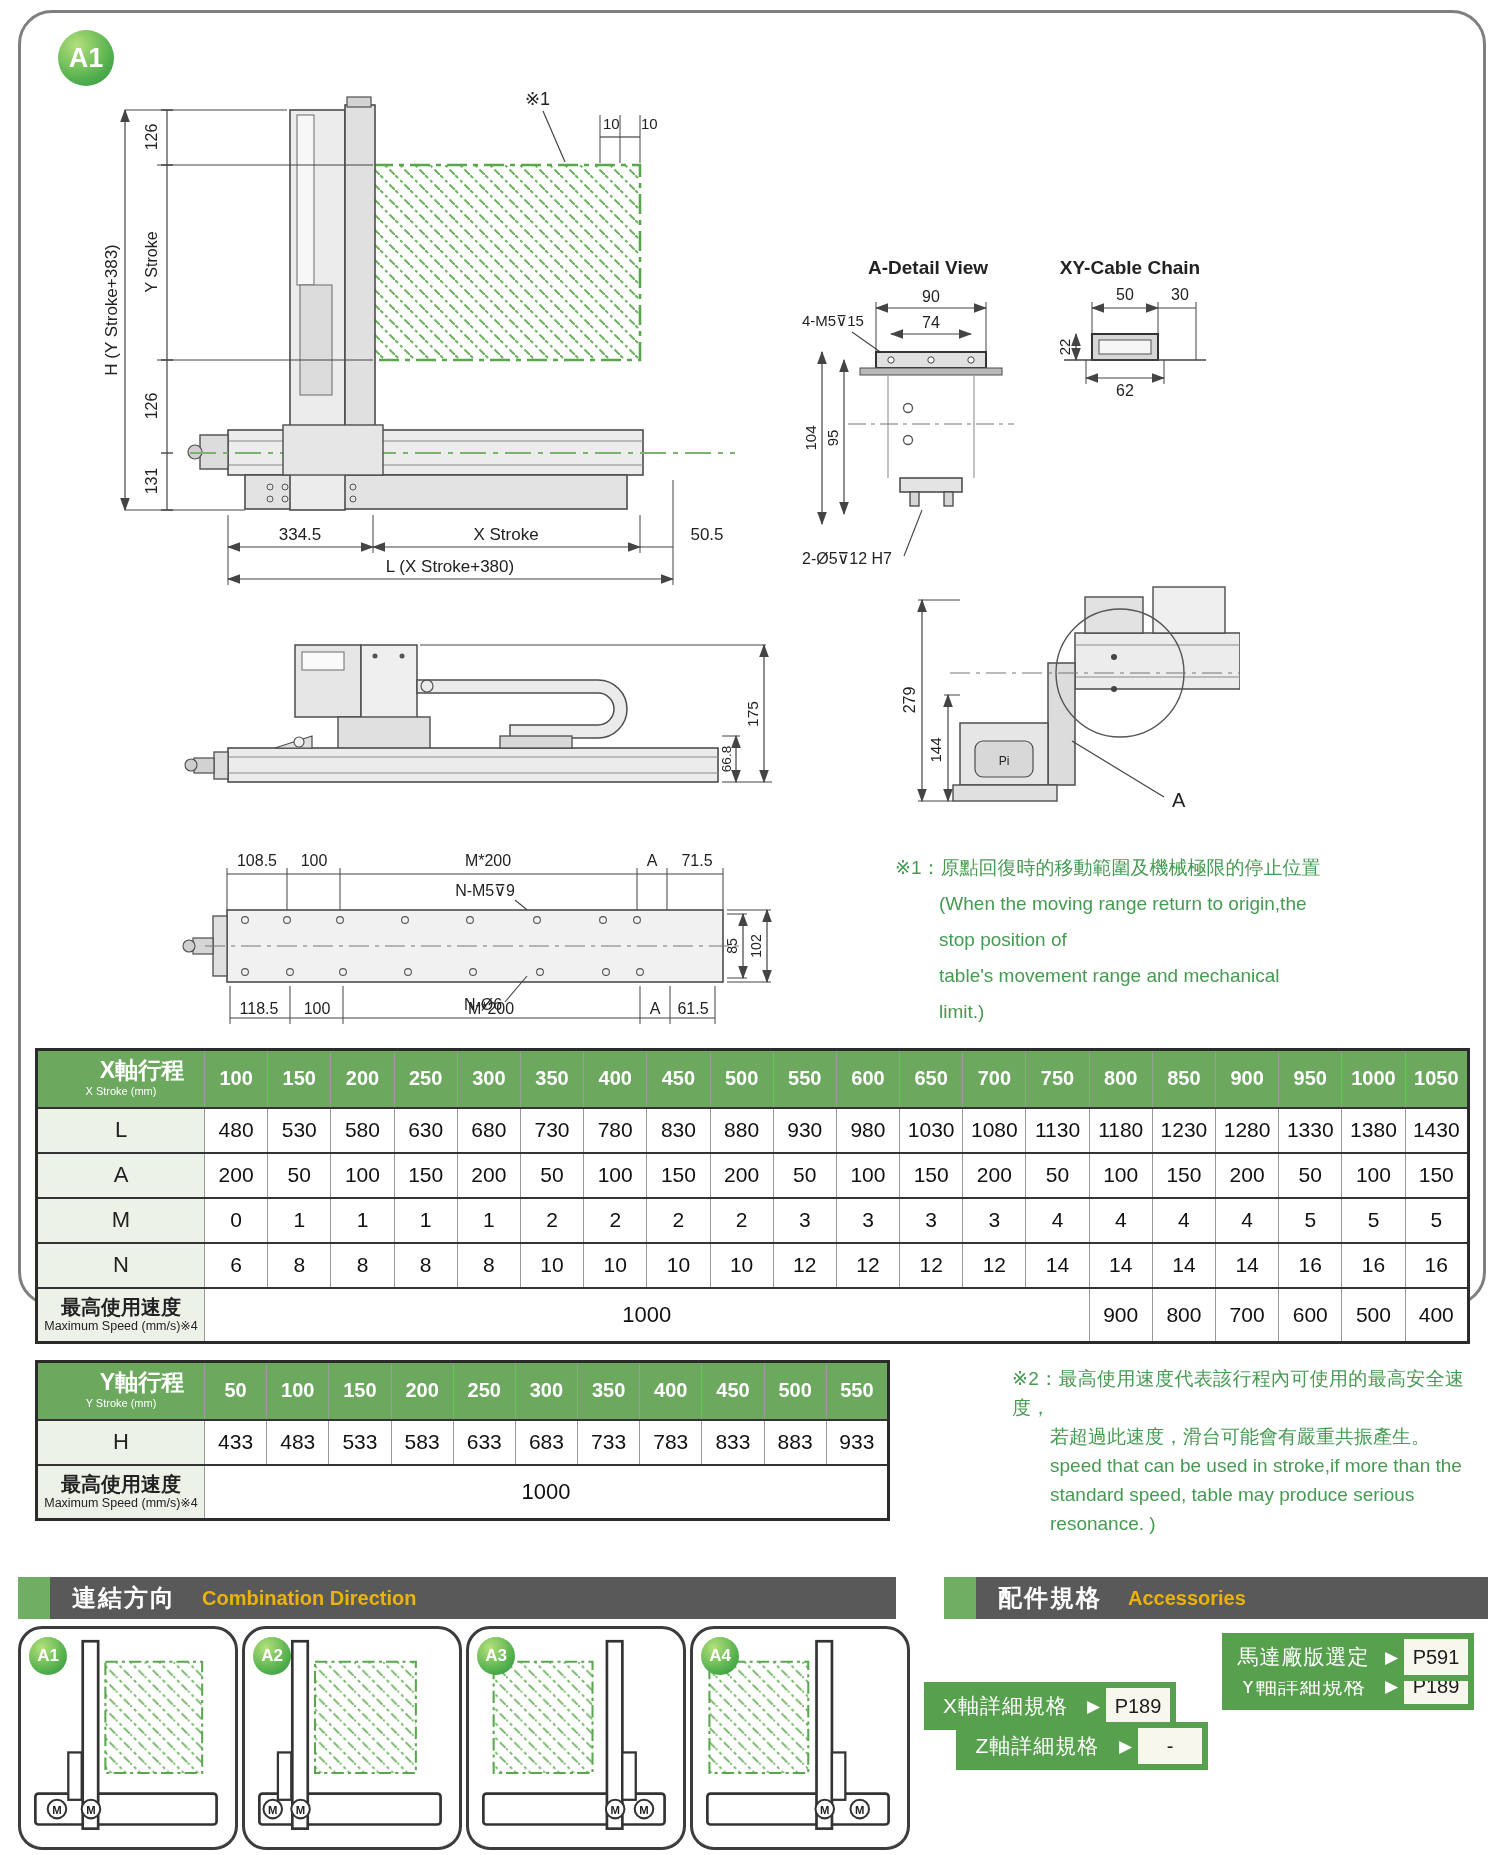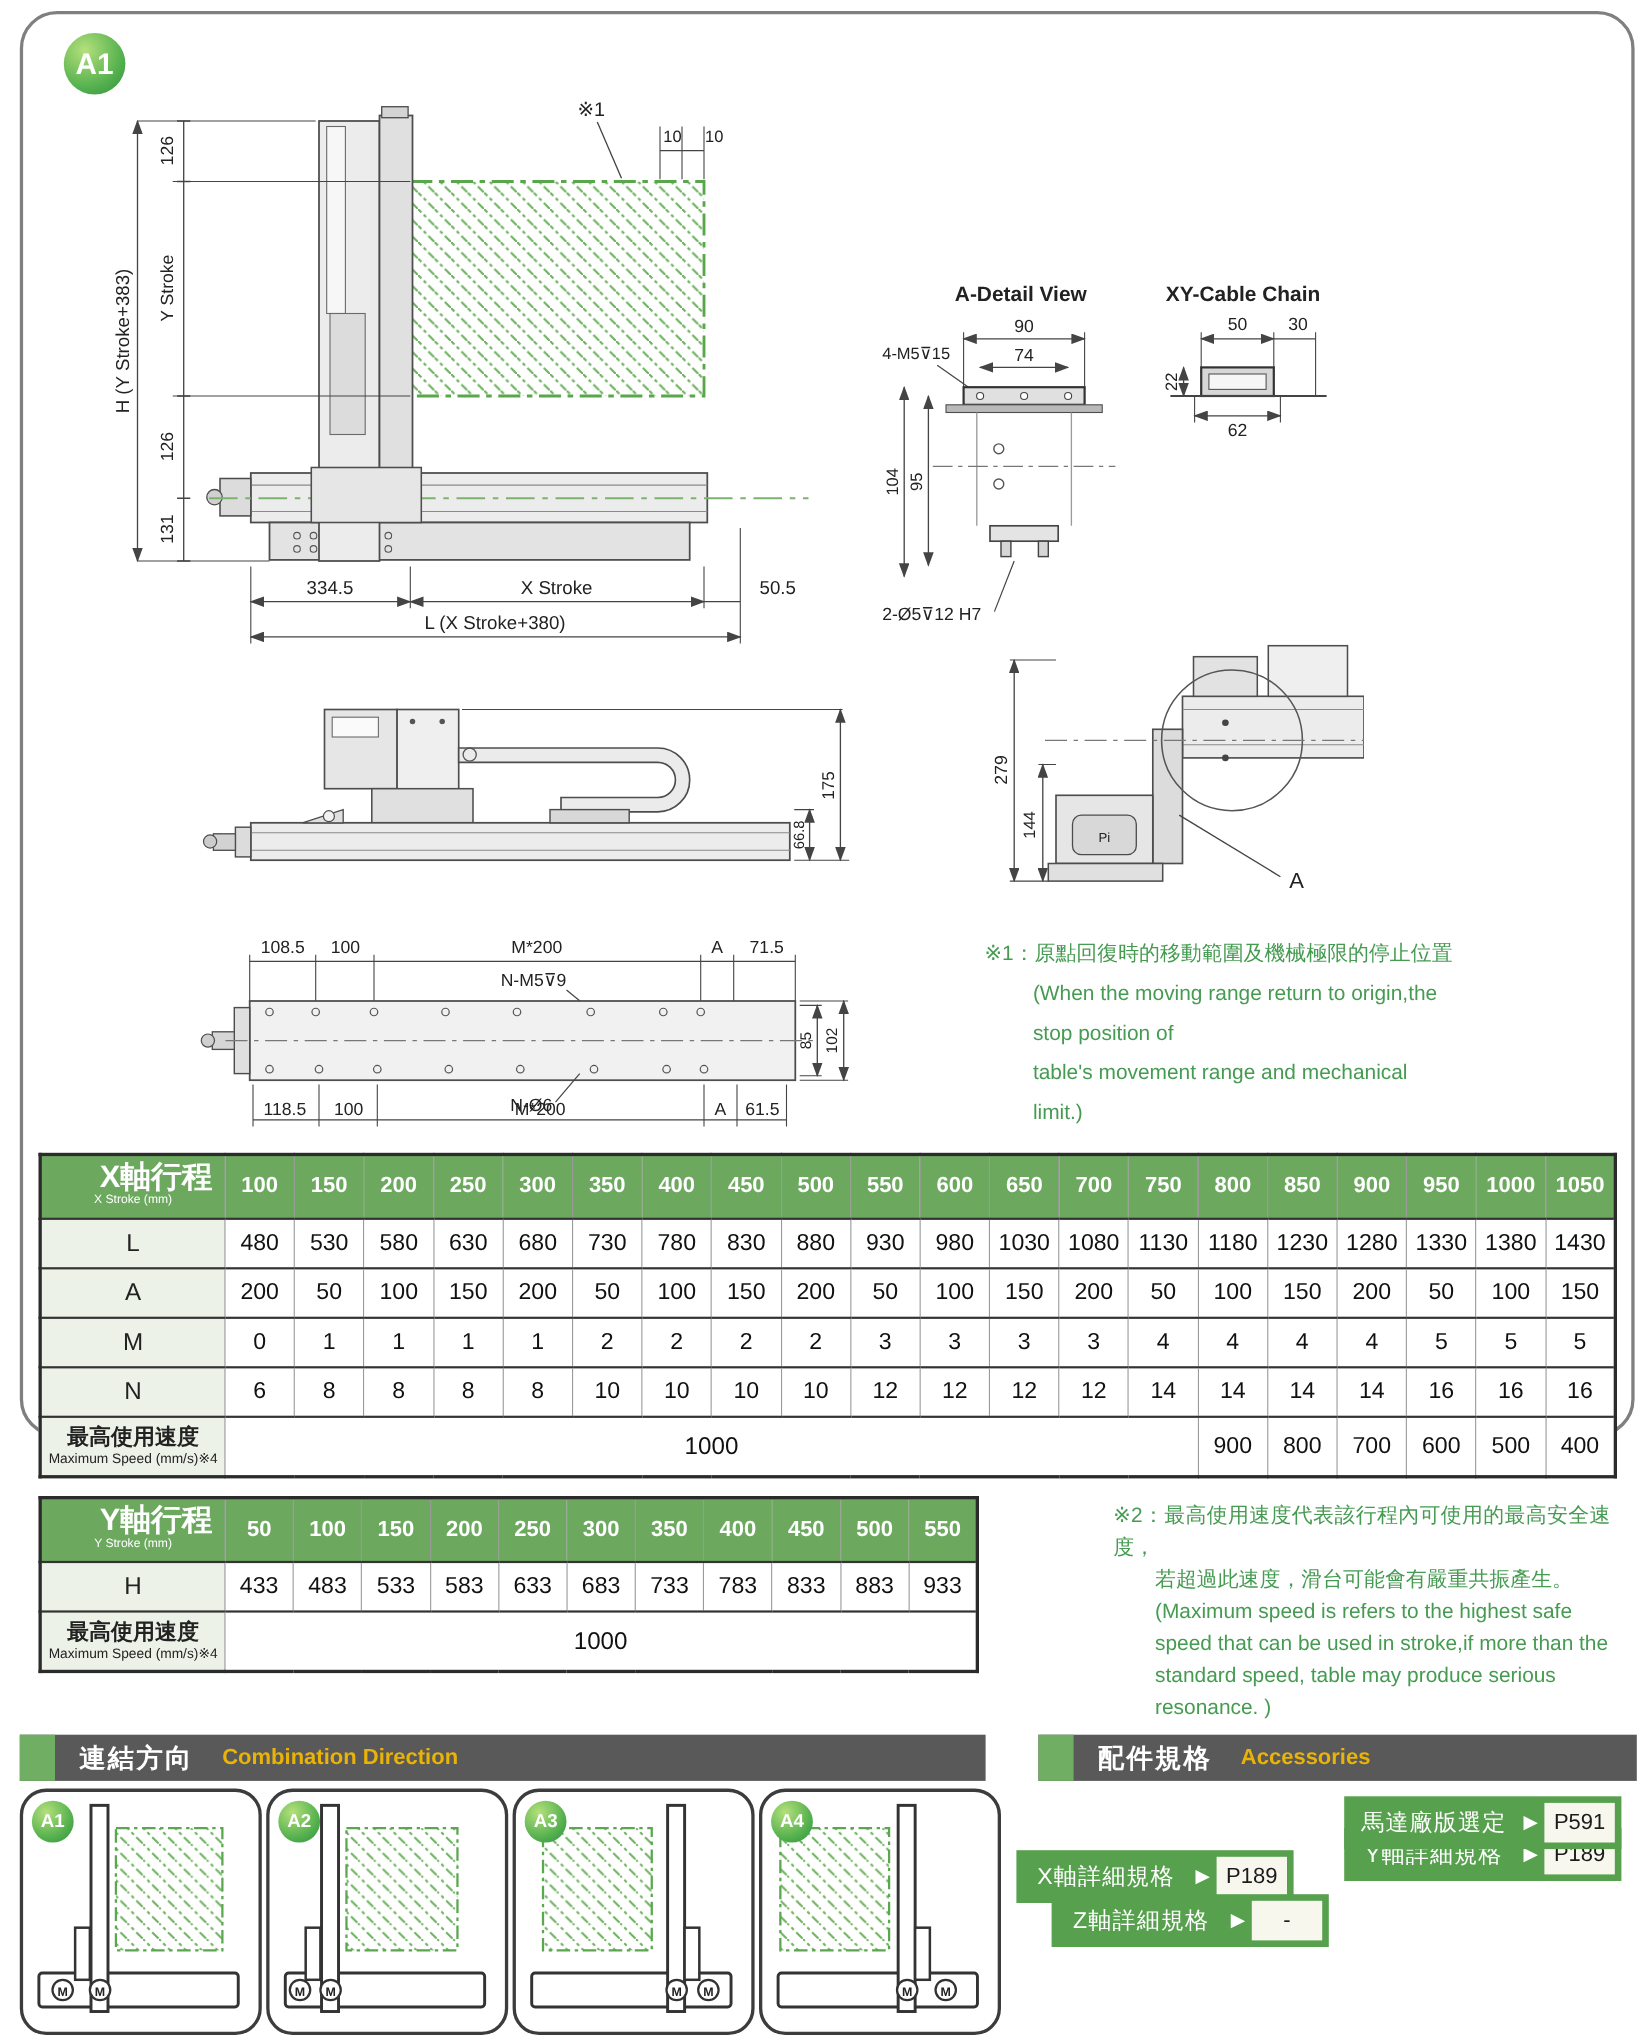--- a/index.html
+++ b/index.html
@@ -24,21 +24,21 @@
   .note4{position:absolute;color:#459b51;font-size:19px;line-height:29px;width:452px;text-align:justify;}
   .note4 .ind{padding-left:38px;}
 
   
   table.spec{position:absolute;border-collapse:collapse;table-layout:fixed;background:#fff;
              border:3px solid #2b2b2b;}
   table.spec th,table.spec td{border-left:1.5px solid #9a9a9a;border-right:1.5px solid #9a9a9a;
              border-top:2.2px solid #333;border-bottom:2.2px solid #333;
              text-align:center;vertical-align:middle;padding:0;}
   table.spec th.head{background:#6ca95f;color:#fff;}
-  table.spec th.head .zh{font-size:28px;font-weight:bold;line-height:26px;padding-left:42px;}
+  table.spec th.head .zh{font-size:23px;font-weight:bold;line-height:26px;padding-left:42px;}
   table.spec th.head .en{font-size:11px;font-weight:normal;line-height:17px;}
   table.spec th.col{background:#6ca95f;color:#fff;font-size:20px;font-weight:bold;}
   table.spec th.lbl{background:#edf2e9;font-size:22px;font-weight:normal;color:#222;}
   table.spec th.lbl .zh{font-size:20px;font-weight:bold;line-height:24px;text-align:center;}
   table.spec th.lbl .en{font-size:12.5px;font-weight:normal;line-height:15px;}
   table.spec td{font-size:21px;color:#111;}
   table.spec td.merged{font-size:22px;}
 
   
   .section-bar{position:absolute;height:42px;background:#595959;display:flex;align-items:center;}
@@ -568,21 +568,20 @@
             <div class="en">Maximum Speed (mm/s)※4</div>
           </th>
           <td class="merged" colspan="11">1000</td>
         </tr>
       </tbody>
     </table>
 
   <div class="note4" style="left:1012px;top:1364px">
     <div>※2：最高使用速度代表該行程內可使用的最高安全速度，</div>
     <div class="ind">若超過此速度，滑台可能會有嚴重共振產生。</div>
-    <div class="ind">(Maximum speed is refers to the highest safe</div>
     <div class="ind">speed that can be used in stroke,if more than the</div>
     <div class="ind">standard speed, table may produce serious</div>
     <div class="ind">resonance. )</div>
   </div>
 
   <div class="section-bar" style="left:18px;top:1577px;width:878px">
     <span class="green-sq"></span>
     <span class="zh">連結方向</span>
     <span class="en">Combination Direction</span>
   </div>

